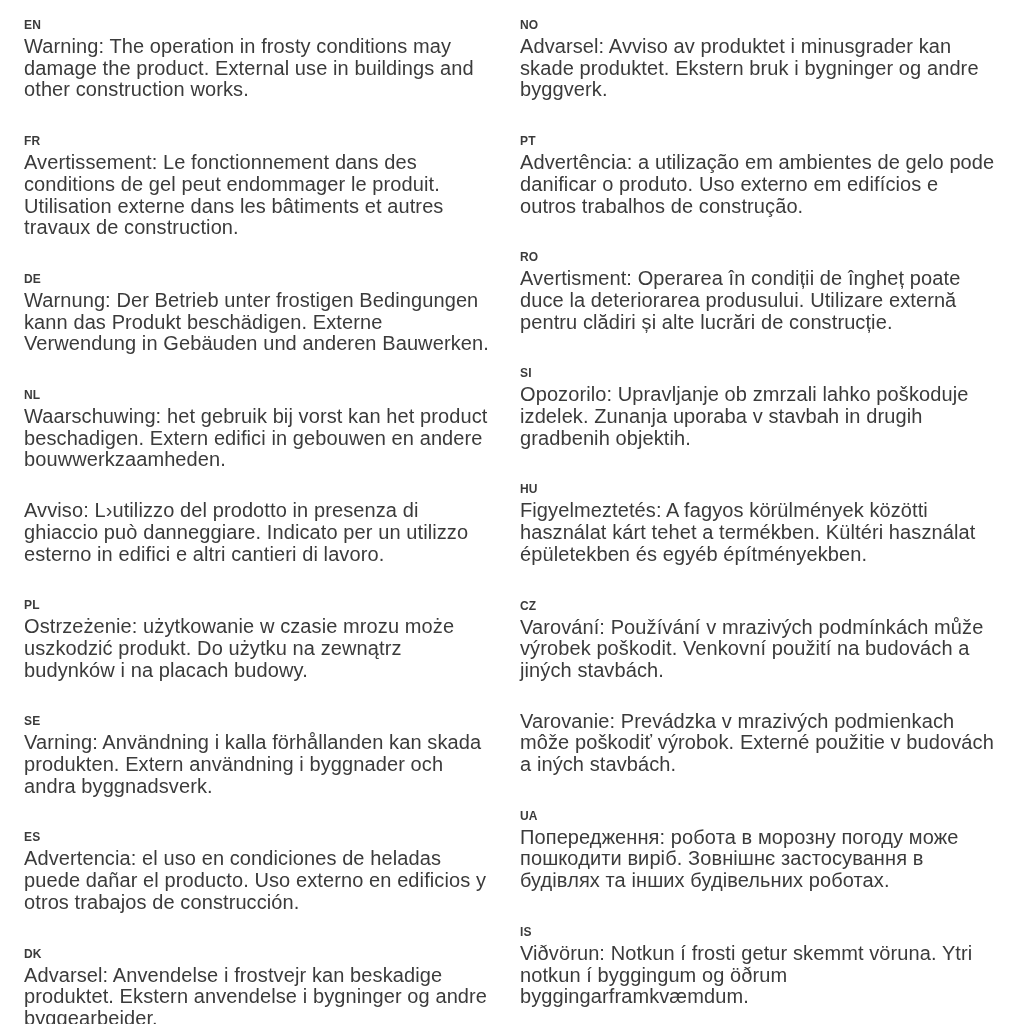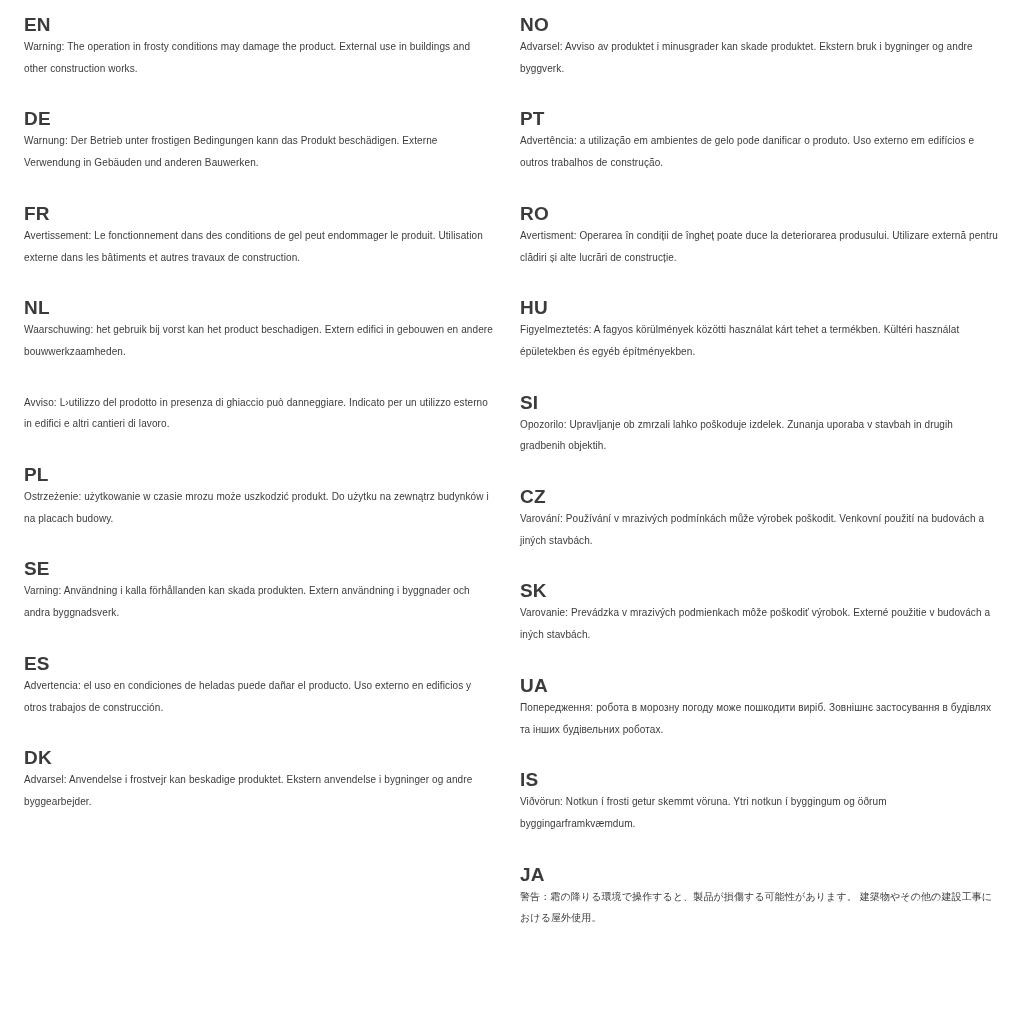--- a/index.html
+++ b/index.html
@@ -21,53 +21,53 @@
     gap: 26px;
   }
   .col {
     flex: 0 0 auto;
   }
   .col-left  { width: 470px; }
   .col-right { width: 480px; }
   .lang-section { margin: 0 0 29px 0; }
   .lang-code {
     margin: 0;
-    font-size: 19px;
+    font-size: 12px;
     font-weight: 700;
     line-height: 22px;
     letter-spacing: 0.2px;
   }
   .lang-text {
     margin: 0;
-    font-size: 10px;
+    font-size: 20px;
     font-weight: 400;
     line-height: 21.7px;
     letter-spacing: 0.1px;
   }
 </style>
 </head>
 <body>
 
 <div class="page">
 
   <div class="col col-left">
 
     <section class="lang-section">
       <h2 class="lang-code">EN</h2>
       <p class="lang-text">Warning: The operation in frosty conditions may damage the product. External use in buildings and other construction works.</p>
     </section>
 
     <section class="lang-section">
-      <h2 class="lang-code">DE</h2>
-      <p class="lang-text">Warnung: Der Betrieb unter frostigen Bedingungen kann das Produkt beschädigen. Externe Verwendung in Gebäuden und anderen Bauwerken.</p>
+      <h2 class="lang-code">FR</h2>
+      <p class="lang-text">Avertissement: Le fonctionnement dans des conditions de gel peut endommager le produit. Utilisation externe dans les bâtiments et autres travaux de construction.</p>
     </section>
 
     <section class="lang-section">
-      <h2 class="lang-code">FR</h2>
-      <p class="lang-text">Avertissement: Le fonctionnement dans des conditions de gel peut endommager le produit. Utilisation externe dans les bâtiments et autres travaux de construction.</p>
+      <h2 class="lang-code">DE</h2>
+      <p class="lang-text">Warnung: Der Betrieb unter frostigen Bedingungen kann das Produkt beschädigen. Externe Verwendung in Gebäuden und anderen Bauwerken.</p>
     </section>
 
     <section class="lang-section">
       <h2 class="lang-code">NL</h2>
       <p class="lang-text">Waarschuwing: het gebruik bij vorst kan het product beschadigen. Extern edifici in gebouwen en andere bouwwerkzaamheden.</p>
     </section>
 
     <section class="lang-section">
       <p class="lang-text">Avviso: L›utilizzo del prodotto in presenza di ghiaccio può danneggiare. Indicato per un utilizzo esterno in edifici e altri cantieri di lavoro.</p>
     </section>
@@ -105,36 +105,35 @@
       <h2 class="lang-code">PT</h2>
       <p class="lang-text">Advertência: a utilização em ambientes de gelo pode danificar o produto. Uso externo em edifícios e outros trabalhos de construção.</p>
     </section>
 
     <section class="lang-section">
       <h2 class="lang-code">RO</h2>
       <p class="lang-text">Avertisment: Operarea în condiții de îngheț poate duce la deteriorarea produsului. Utilizare externă pentru clădiri și alte lucrări de construcție.</p>
     </section>
 
     <section class="lang-section">
-      <h2 class="lang-code">HU</h2>
-      <p class="lang-text">Figyelmeztetés: A fagyos körülmények közötti használat kárt tehet a termékben. Kültéri használat épületekben és egyéb építményekben.</p>
+      <h2 class="lang-code">SI</h2>
+      <p class="lang-text">Opozorilo: Upravljanje ob zmrzali lahko poškoduje izdelek. Zunanja uporaba v stavbah in drugih gradbenih objektih.</p>
     </section>
 
     <section class="lang-section">
-      <h2 class="lang-code">SI</h2>
-      <p class="lang-text">Opozorilo: Upravljanje ob zmrzali lahko poškoduje izdelek. Zunanja uporaba v stavbah in drugih gradbenih objektih.</p>
+      <h2 class="lang-code">HU</h2>
+      <p class="lang-text">Figyelmeztetés: A fagyos körülmények közötti használat kárt tehet a termékben. Kültéri használat épületekben és egyéb építményekben.</p>
     </section>
 
     <section class="lang-section">
       <h2 class="lang-code">CZ</h2>
       <p class="lang-text">Varování: Používání v mrazivých podmínkách může výrobek poškodit. Venkovní použití na budovách a jiných stavbách.</p>
     </section>
 
     <section class="lang-section">
-      <h2 class="lang-code">SK</h2>
       <p class="lang-text">Varovanie: Prevádzka v mrazivých podmienkach môže poškodiť výrobok. Externé použitie v budovách a iných stavbách.</p>
     </section>
 
     <section class="lang-section">
       <h2 class="lang-code">UA</h2>
       <p class="lang-text">Попередження: робота в морозну погоду може пошкодити виріб. Зовнішнє застосування в будівлях та інших будівельних роботах.</p>
     </section>
 
     <section class="lang-section">
       <h2 class="lang-code">IS</h2>

